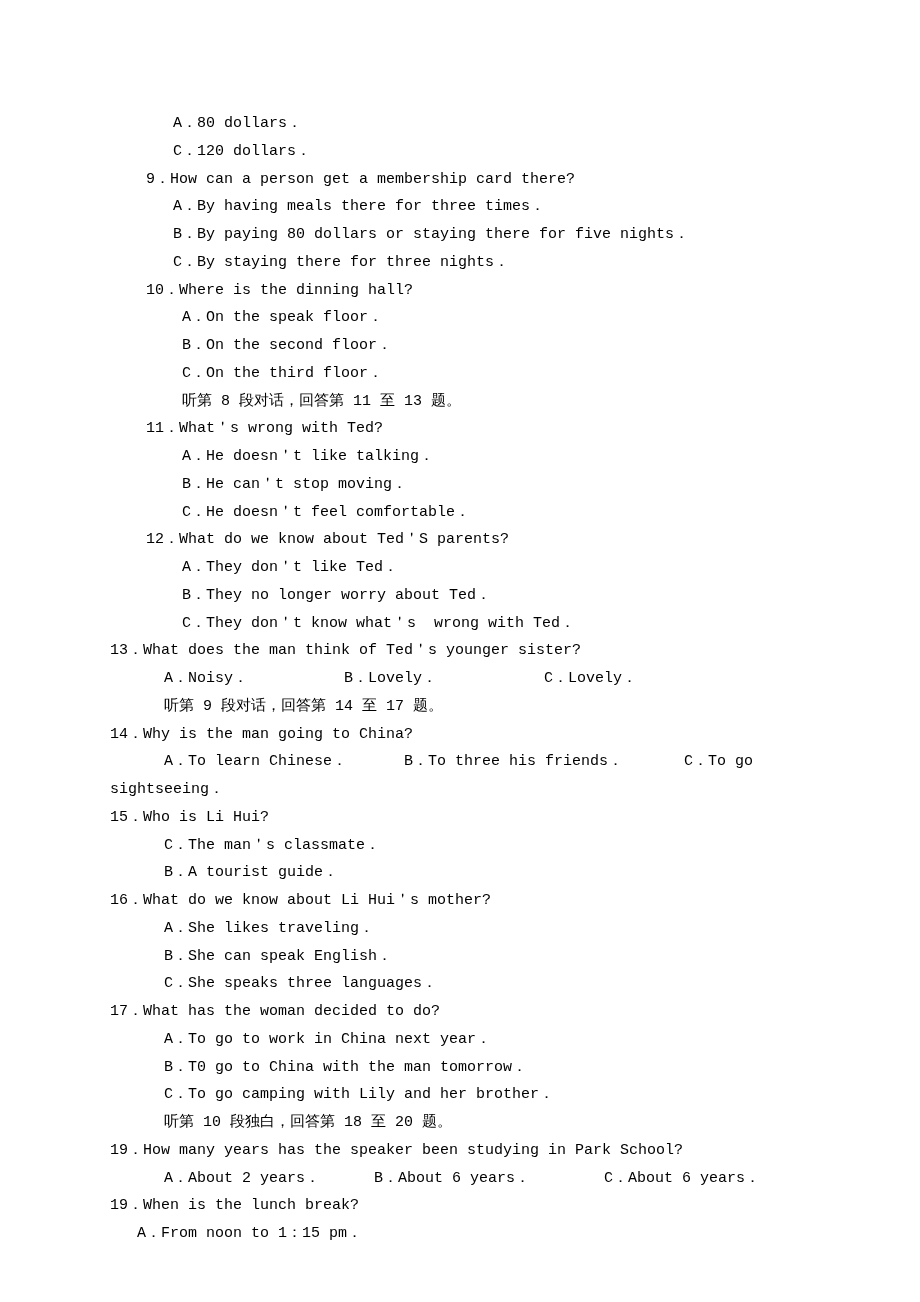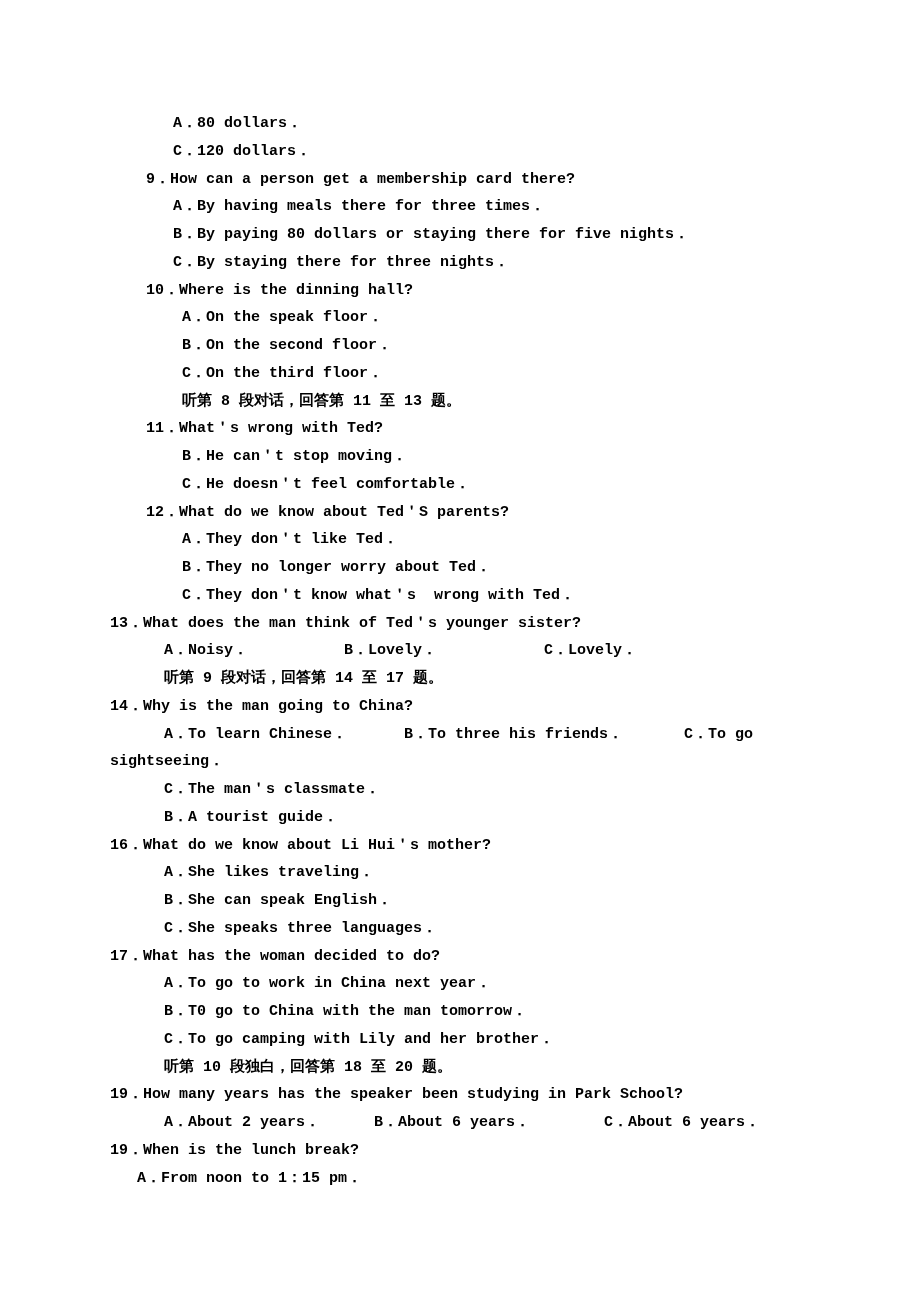--- a/index.html
+++ b/index.html
@@ -14,21 +14,20 @@
   .page {
     width: 920px;
     min-height: 1302px;
     margin: 0 auto;
     padding: 110px 110px 40px 110px;
     box-sizing: border-box;
     position: relative;
   }
   .line {
     white-space: pre;
-    font-weight: bold;
   }
   .line.choice-row span {
     display: inline-block;
   }
 </style>
 </head>
 <body>
 
 <div class="page">
 
@@ -40,36 +39,38 @@
   <div class="line">       <span>B．By paying 80 dollars or staying there for five nights．</span></div>
   <div class="line">       <span>C．By staying there for three nights．</span></div>
 
   <div class="line">    <span>10．Where is the dinning hall?</span></div>
   <div class="line">        <span>A．On the speak floor．</span></div>
   <div class="line">        <span>B．On the second floor．</span></div>
   <div class="line">        <span>C．On the third floor．</span></div>
   <div class="line">        <span>听第 8 段对话，回答第 11 至 13 题。</span></div>
 
   <div class="line">    <span>11．What＇s wrong with Ted?</span></div>
+  <div class="line">        <span>A．He doesn＇t like talking．</span></div>
   <div class="line">        <span>B．He can＇t stop moving．</span></div>
   <div class="line">        <span>C．He doesn＇t feel comfortable．</span></div>
 
   <div class="line">    <span>12．What do we know about Ted＇S parents?</span></div>
   <div class="line">        <span>A．They don＇t like Ted．</span></div>
   <div class="line">        <span>B．They no longer worry about Ted．</span></div>
   <div class="line">        <span>C．They don＇t know what＇s  wrong with Ted．</span></div>
 
   <div class="line"><span>13．What does the man think of Ted＇s younger sister?</span></div>
   <div class="line choice-row">      <span style="width:180px">A．Noisy．</span><span style="width:200px">B．Lovely．</span><span>C．Lovely．</span></div>
   <div class="line">      <span>听第 9 段对话，回答第 14 至 17 题。</span></div>
 
   <div class="line"><span>14．Why is the man going to China?</span></div>
   <div class="line choice-row">      <span style="width:240px">A．To learn Chinese．</span><span style="width:280px">B．To three his friends．</span><span>C．To go</span></div>
   <div class="line"><span>sightseeing．</span></div>
 
+  <div class="line"><span>15．Who is Li Hui?</span></div>
   <div class="line">      <span>C．The man＇s classmate．</span></div>
   <div class="line">      <span>B．A tourist guide．</span></div>
 
   <div class="line"><span>16．What do we know about Li Hui＇s mother?</span></div>
   <div class="line">      <span>A．She likes traveling．</span></div>
   <div class="line">      <span>B．She can speak English．</span></div>
   <div class="line">      <span>C．She speaks three languages．</span></div>
 
   <div class="line"><span>17．What has the woman decided to do?</span></div>
   <div class="line">      <span>A．To go to work in China next year．</span></div>

